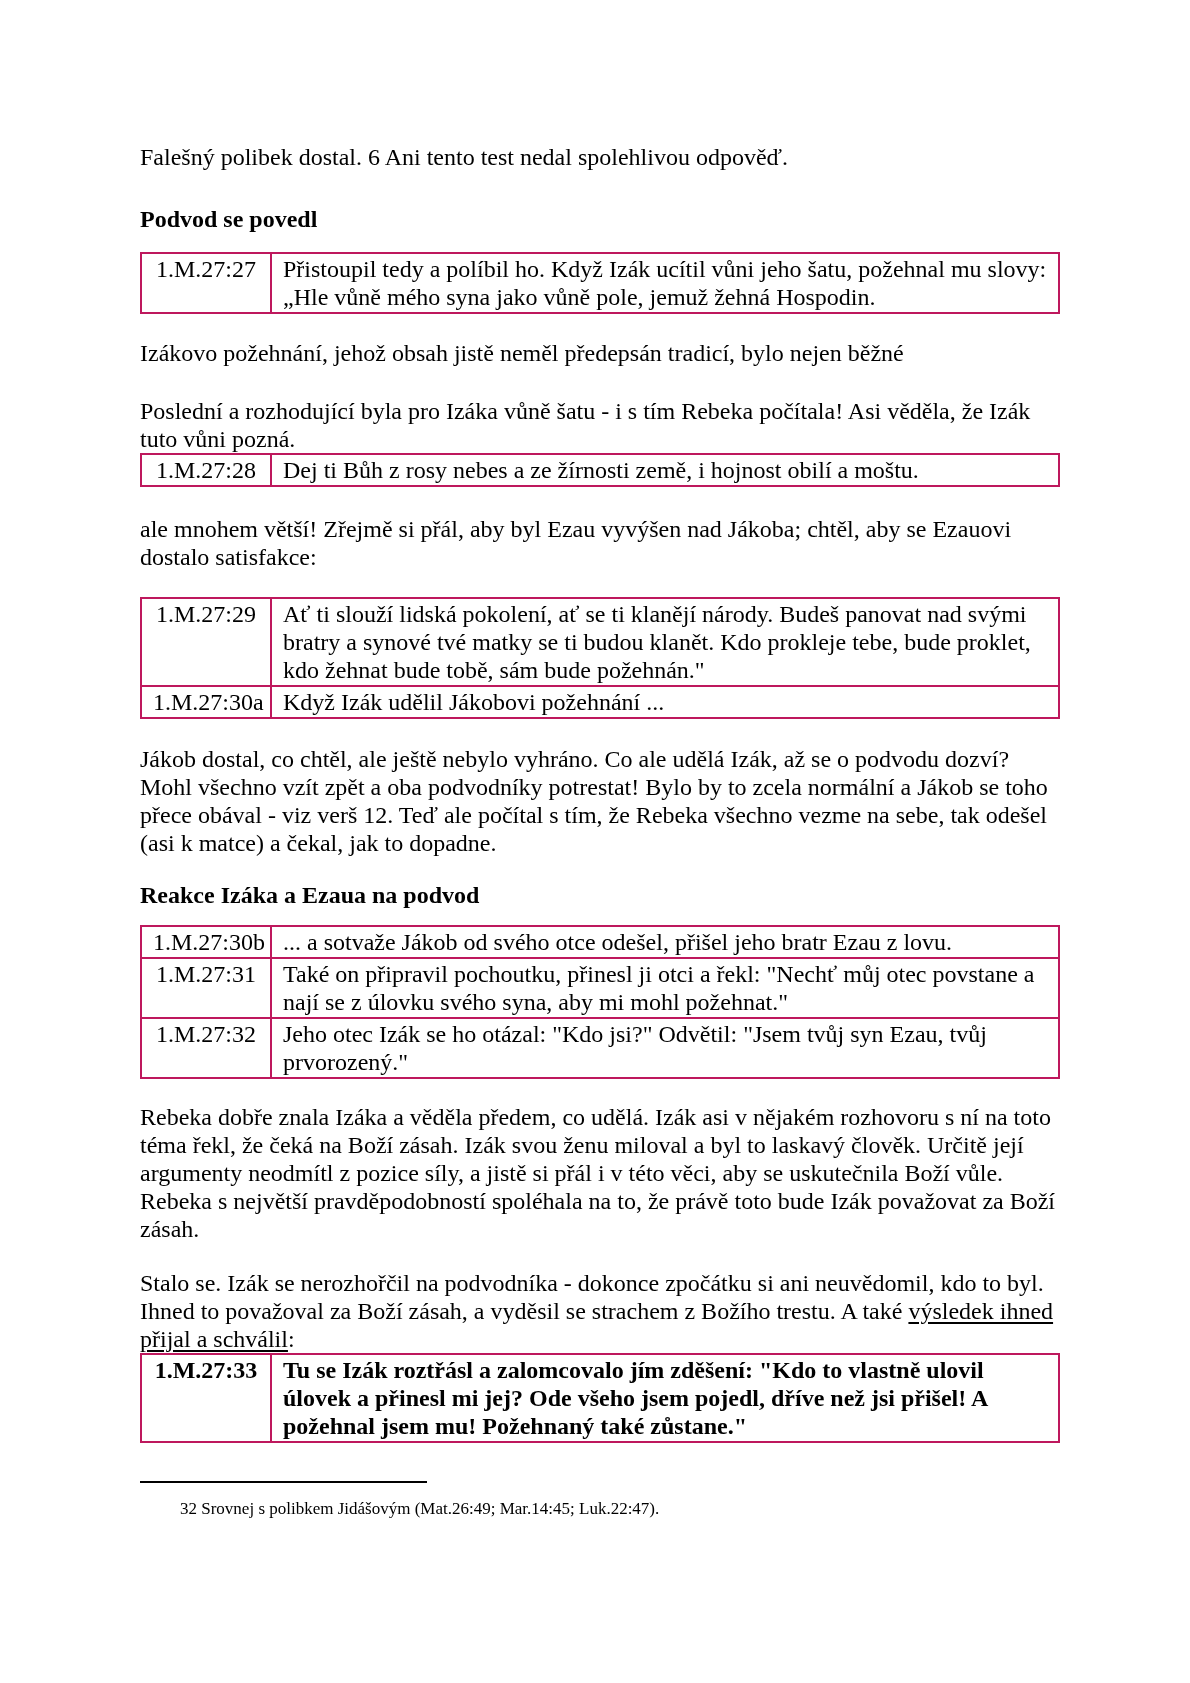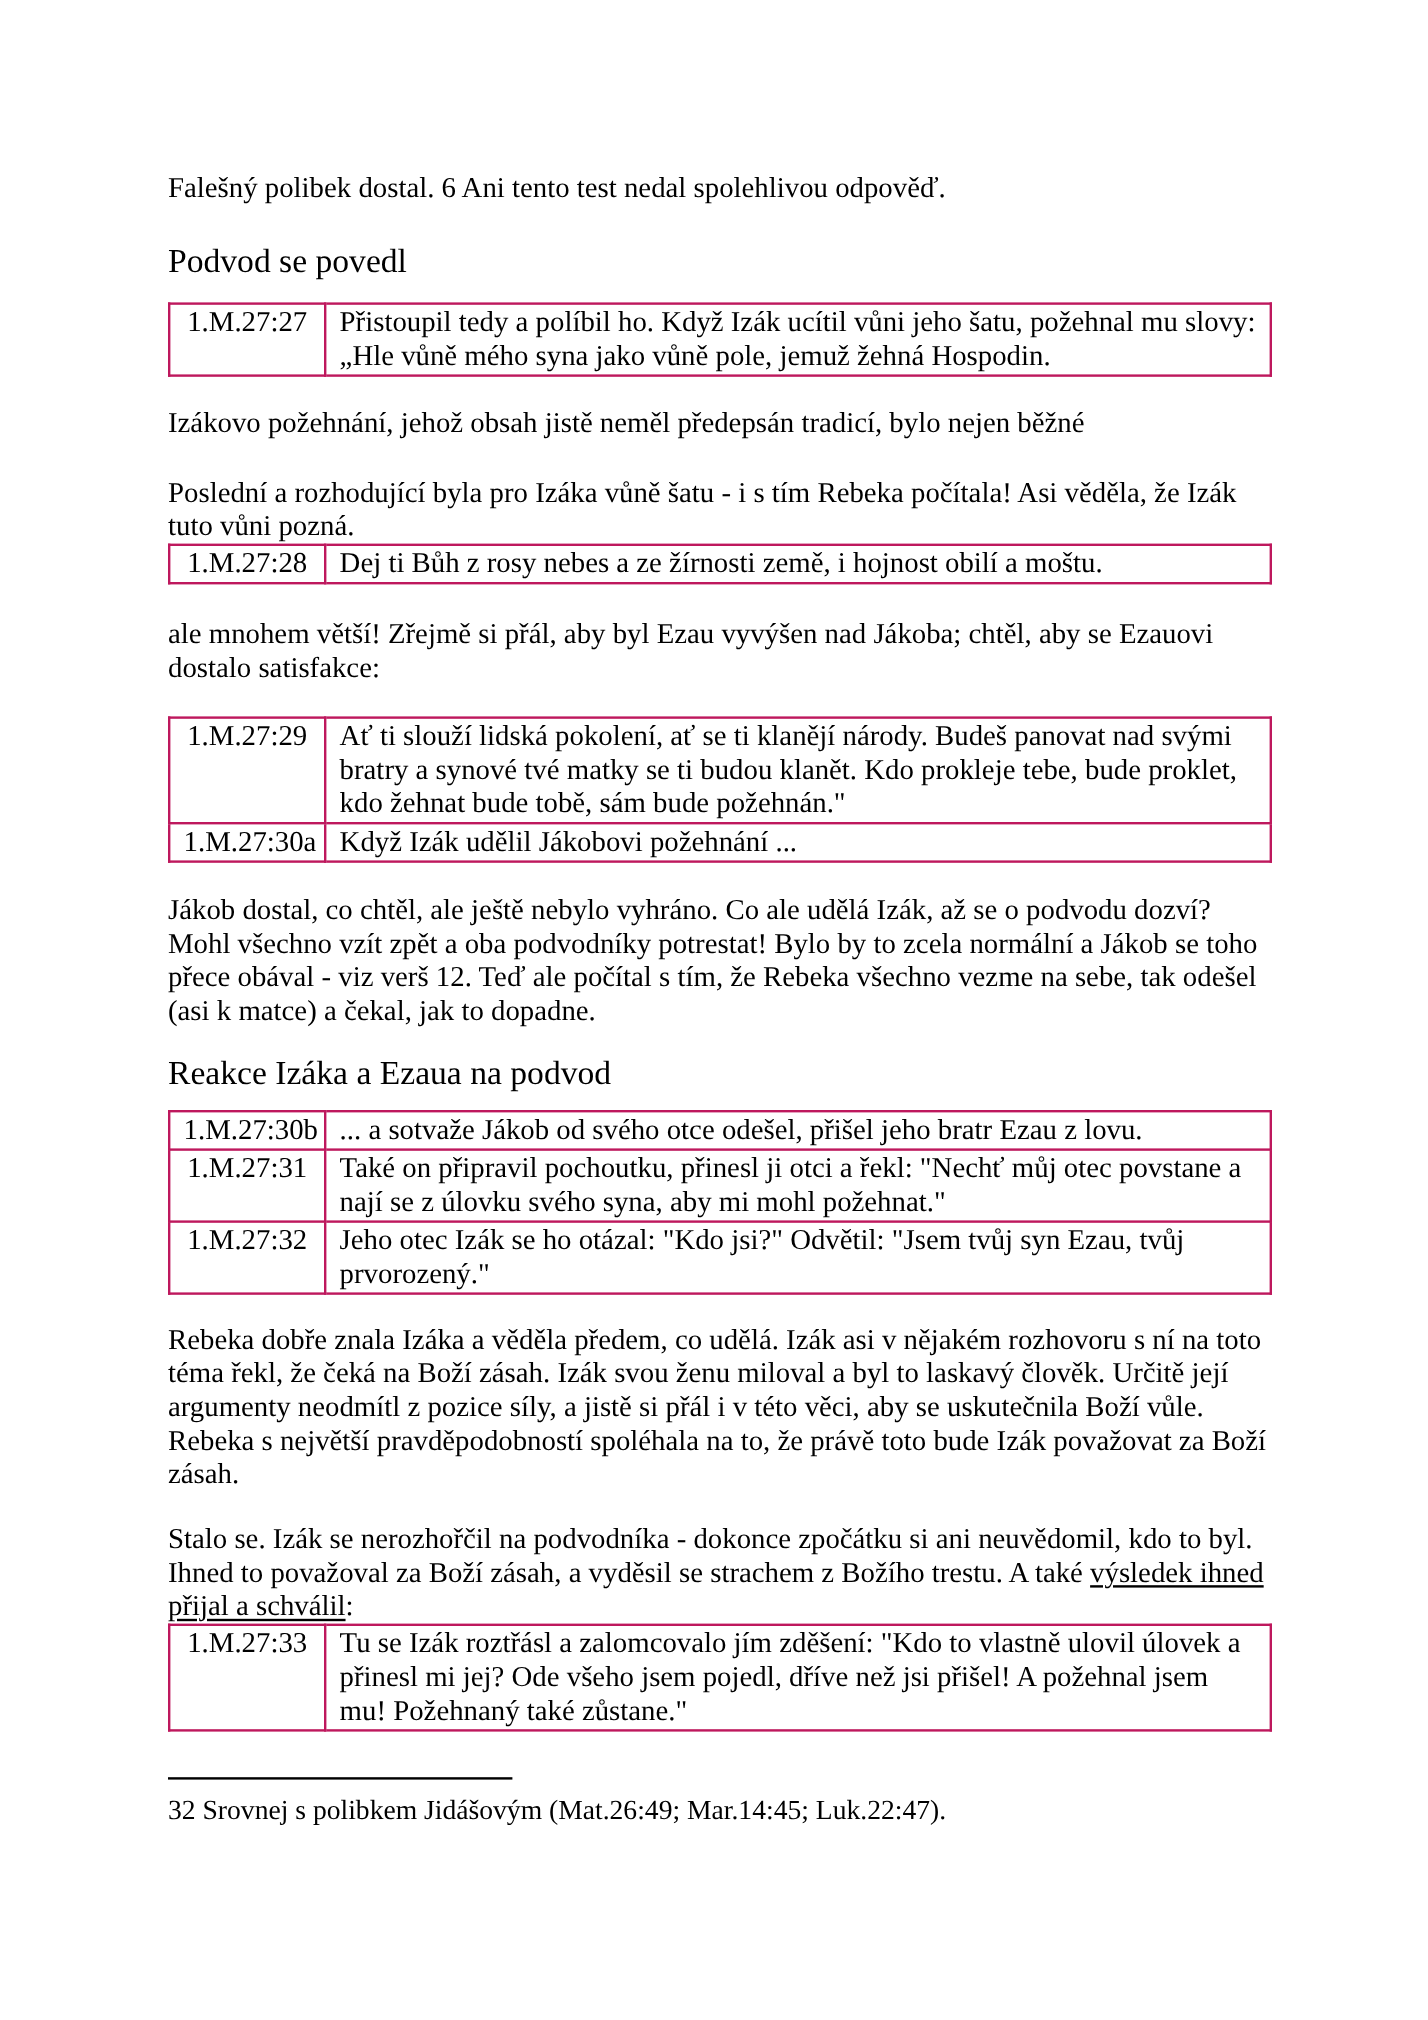--- a/index.html
+++ b/index.html
@@ -11,37 +11,37 @@
     background: #ffffff;
     color: #000000;
     font-family: "Liberation Serif", "DejaVu Serif", serif;
     font-size: 24px;
     line-height: 28px;
     padding: 143px 130px 0 140px;
     overflow: hidden;
   }
   .para { margin: 0; }
   .heading {
-    font-size: 28px;
+    font-size: 24px;
     line-height: 28px;
-    font-weight: 400;
+    font-weight: 700;
   }
   .mt-h1   { margin-top: 34px; }
   .mt-t1   { margin-top: 19px; }
   .mt-p2   { margin-top: 30px; }
   .mt-p3   { margin-top: 25px; }
   .mt-t2   { margin-top: 0px;  }
   .mt-p4   { margin-top: 28px; }
   .mt-t3   { margin-top: 26px; }
   .mt-p5   { margin-top: 26px; }
   .mt-h2   { margin-top: 24px; }
   .mt-t4   { margin-top: 16px; }
   .mt-p6   { margin-top: 24px; }
   .mt-p7   { margin-top: 26px; }
-  .mt-t5   { margin-top: 0px;  }
+  .mt-t5   { margin-top: 0px; font-weight: bold;  }
   .verse-table {
     width: 100%;
     border-collapse: collapse;
     table-layout: fixed;
   }
   .verse-table td {
     border: 2px solid #be185d;
     padding: 1px 11px;
     vertical-align: top;
     line-height: 28px;
@@ -57,22 +57,23 @@
     text-underline-offset: 3px;
   }
   .footnote-sep {
     width: 287px;
     height: 0;
     border-top: 2px solid #000000;
     margin-top: 38px;
   }
   .footnote {
     margin-top: 12px;
-    font-size: 23px;
+    font-size: 17px;
     line-height: 28px;
+    margin-left: 40px;
   }
 </style>
 </head>
 <body>
 
 <div class="page">
 
   <p class="para">Falešný polibek dostal. 6 Ani tento test nedal spolehlivou odpověď.</p>
 
   <h2 class="heading mt-h1">Podvod se povedl</h2>

